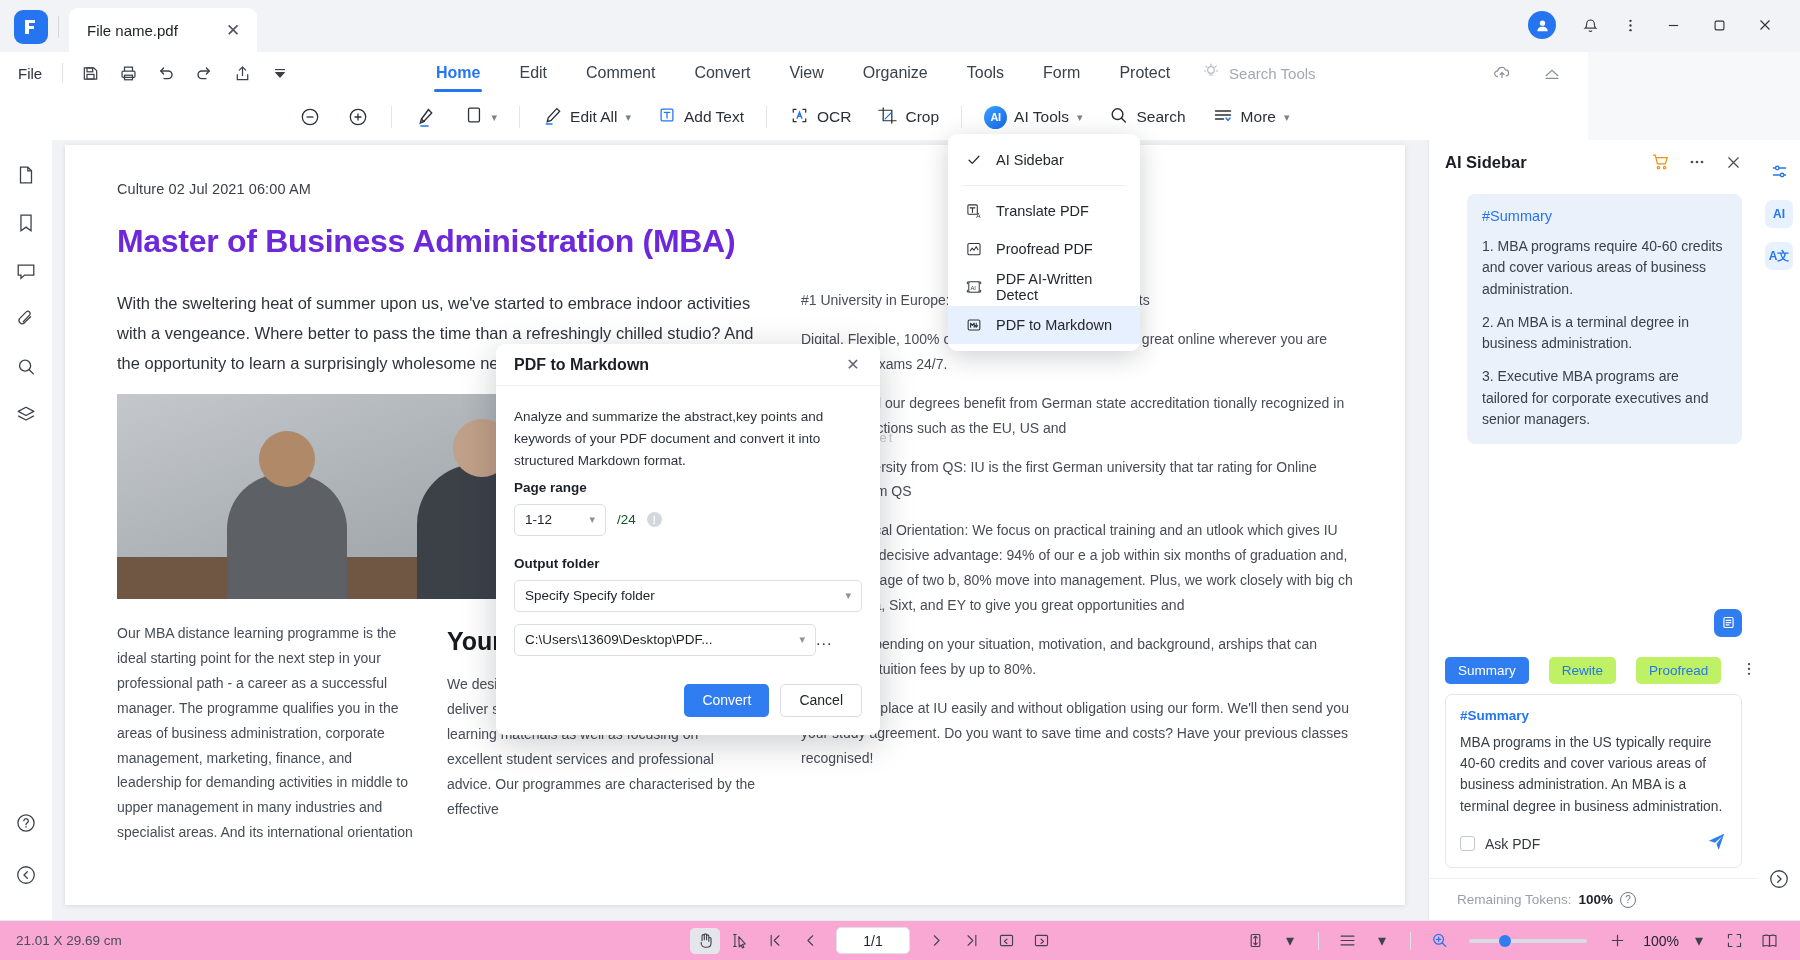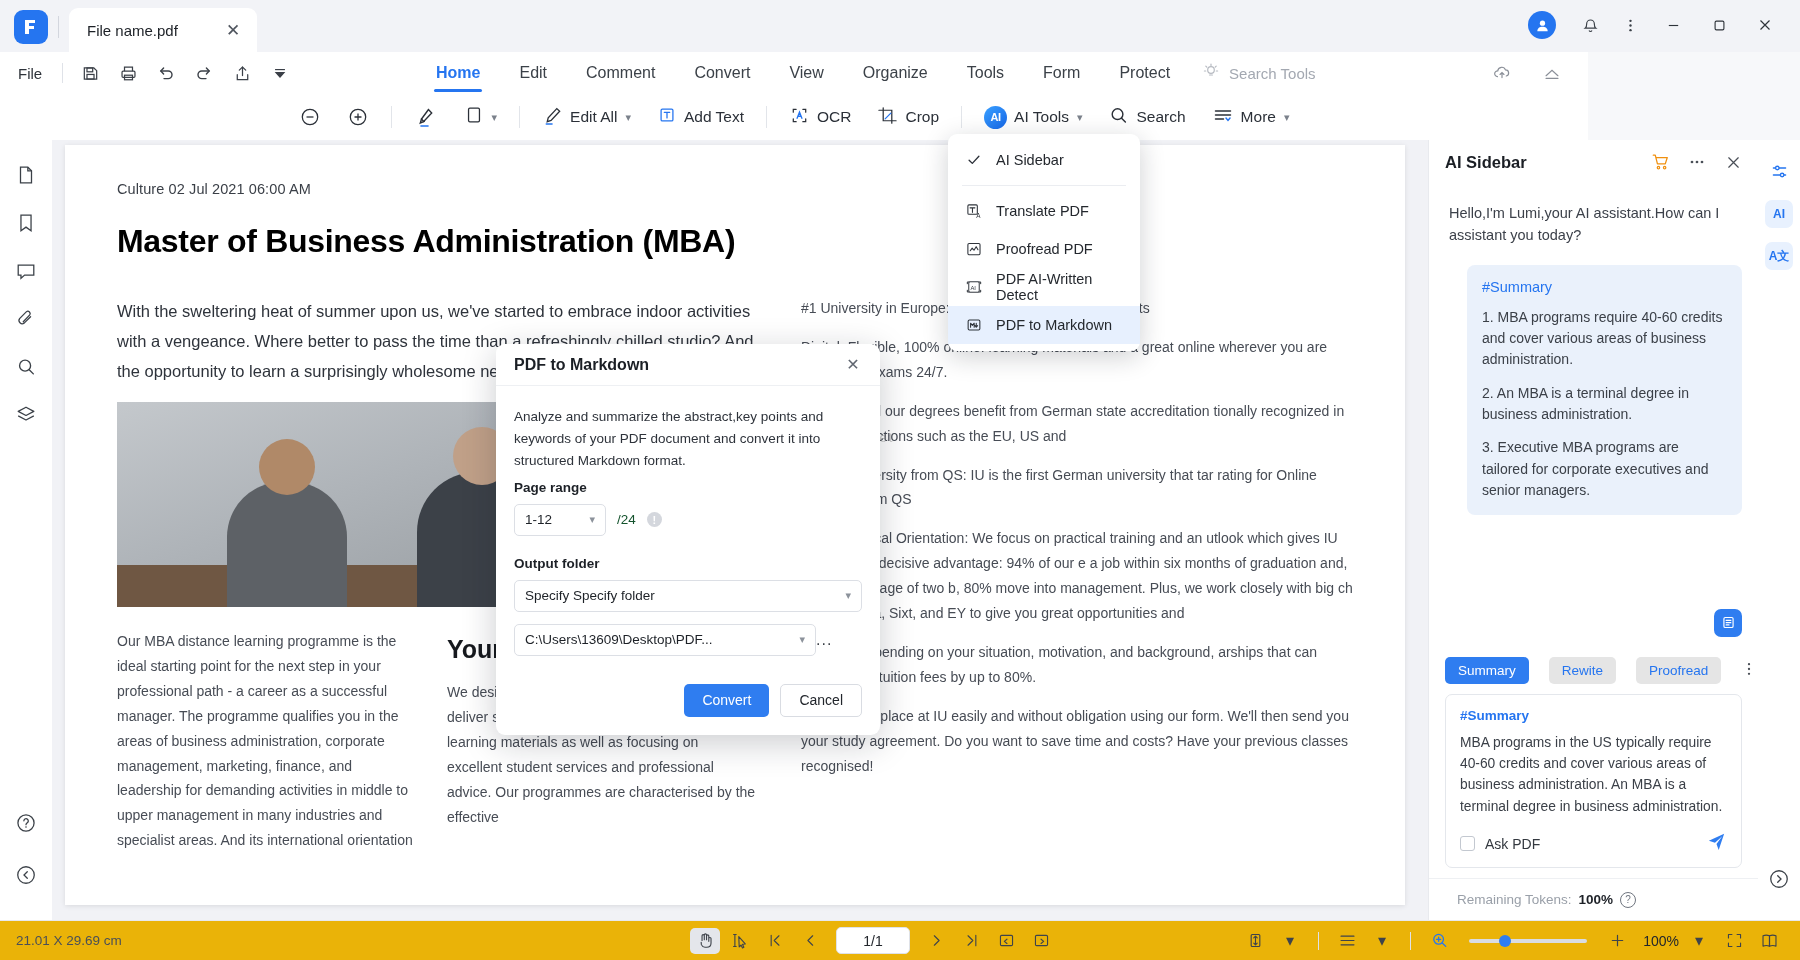--- a/index.html
+++ b/index.html
@@ -95,21 +95,21 @@
   .docarea {
     position: absolute; top: 140px; left: 52px; right: 42px; bottom: 40px;
     background: #f1f2f6; overflow: hidden;
   }
   .page {
     position: absolute; left: 13px; top: 5px; width: 1340px; height: 760px; background: #fff;
     box-shadow: 0 1px 5px rgba(0,0,0,.10);
     padding: 36px 52px;
   }
   .doc-meta { font-size: 14.5px; color: #3a3f47; margin-bottom: 26px; letter-spacing: .1px; }
-  .doc-h1 { font-size: 32px; color: #000000; font-weight: bold; margin-bottom: 36px; letter-spacing: -.3px; }
+  .doc-h1 { font-size: 32px; color: #6d28d9; font-weight: bold; margin-bottom: 28px; letter-spacing: -.3px; }
   .doc-cols { display: flex; gap: 44px; }
   .col-l { width: 640px; }
   .col-r { width: 610px; }
   .doc-p { font-size: 16.5px; line-height: 1.82; color: #2e333b; margin-bottom: 16px; }
   .doc-p-sm { font-size: 14px; line-height: 1.78; color: #474c55; margin-bottom: 14px; }
   .doc-img {
     width: 640px; height: 205px; margin: 6px 0 22px 0;
     background: linear-gradient(160deg,#c4c8cc 0%,#aeb3b8 40%,#8f9498 100%);
     position: relative; overflow: hidden;
   }
@@ -179,40 +179,40 @@
   .sb-greeting { font-size: 14.5px; line-height: 1.55; color: #3c414a; margin: 8px 0 18px 4px; }
   .bubble { background: #eaf1fb; border-radius: 8px; padding: 14px 15px; margin-left: 22px; }
   .bub-title { font-size: 14.5px; color: #2575f0; margin-bottom: 12px; }
   .bub-p { font-size: 14px; line-height: 1.52; color: #3b4048; margin-bottom: 12px; }
   .bub-p:last-child { margin-bottom: 0; }
   .fab {
     position: absolute; right: 16px; bottom: 20px; width: 28px; height: 28px; border-radius: 7px;
     background: #2f7df0; display: flex; align-items: center; justify-content: center;
   }
   .sb-tabs { display: flex; gap: 20px; padding: 0 16px 10px 16px; align-items: center; }
-  .sb-tab { height: 27px; padding: 0 13px; border-radius: 5px; font-size: 13.5px; display: flex; align-items: center; background: #e5e5e5; color: #2575f0; }
+  .sb-tab { height: 27px; padding: 0 13px; border-radius: 5px; font-size: 13.5px; display: flex; align-items: center; background: #bef264; color: #2575f0; }
   .sb-tab.active { background: #2f7df0; color: #fff; }
   .sb-tabs-more { margin-left: auto; color: #4a4f57; font-size: 15px; letter-spacing: 1px; }
   .answer {
     margin: 0 16px; border: 1px solid #e4e7ec; border-radius: 7px; padding: 13px 14px 11px 14px;
   }
   .ans-title { font-size: 13.5px; font-weight: bold; color: #2575f0; margin-bottom: 9px; }
   .ans-text { font-size: 13.8px; line-height: 1.55; color: #3b4048; margin-bottom: 14px; }
   .ask-row { display: flex; align-items: center; gap: 10px; }
   .ckbox { width: 15px; height: 15px; border: 1px solid #c3c8d0; border-radius: 3px; }
   .ask-lbl { font-size: 14px; color: #33383f; }
   .send { margin-left: auto; color: #2f7df0; }
   .sb-foot { height: 42px; display: flex; align-items: center; gap: 7px; padding: 0 28px; border-top: 1px solid #eef0f3; margin-top: 10px; }
   .tok-lbl { font-size: 13.5px; color: #9aa0a9; }
   .tok-val { font-size: 13.5px; font-weight: bold; color: #1d2127; }
   .q-mark { width: 16px; height: 16px; border-radius: 50%; border: 1.3px solid #707680; color: #707680; font-size: 10px; display: flex; align-items: center; justify-content: center; }
 
   
   .statusbar {
-    position: absolute; bottom: 0; left: 0; width: 1800px; height: 40px; background: #eab308;
+    position: absolute; bottom: 0; left: 0; width: 1800px; height: 40px; background: #f9a8d4;
     display: flex; align-items: center; border-top: 1px solid #e7e9ed;
   }
   .dims { font-size: 13.5px; color: #4a4f57; padding-left: 16px; }
   .sb-center { position: absolute; left: 690px; display: flex; align-items: center; gap: 5px; }
   .sbi { width: 30px; height: 26px; display: flex; align-items: center; justify-content: center; color: #3e434b; border-radius: 5px; }
   .sbi.on { background: #e4e6eb; }
   .pagebox {
     width: 74px; height: 27px; border: 1px solid #dfe2e8; border-radius: 5px; background: #fff;
     display: flex; align-items: center; justify-content: center; font-size: 14px; color: #22262c; margin: 0 6px;
   }
@@ -678,21 +678,20 @@
           </svg>
       </span>
       <span class="sb-hicon">
         <svg width="17" height="17" viewBox="0 0 18 18" stroke="#4a4f57" stroke-width="1.3" stroke-linecap="round">
             <path d="M4 4l10 10M14 4L4 14"></path>
           </svg>
       </span>
     </div>
 
     <div class="sb-body">
-      <div class="sb-greeting">Hello,I'm Lumi,your AI assistant.How can I assistant you today?</div>
       <div class="bubble">
         <div class="bub-title">#Summary</div>
         <div class="bub-p">1. MBA programs require 40-60 credits and cover various areas of business administration.</div>
         <div class="bub-p">2. An MBA is a terminal degree in business administration.</div>
         <div class="bub-p">3. Executive MBA programs are tailored for corporate executives and senior managers.</div>
       </div>
       <div class="fab">
         <svg width="15" height="15" viewBox="0 0 18 18" fill="none" stroke="#fff" stroke-width="1.4" stroke-linecap="round">
             <rect x="3.5" y="3" width="11" height="12" rx="1.6"></rect>
             <path d="M6.2 6.5h5.6M6.2 9.2h5.6M6.2 11.9h3.4"></path>

